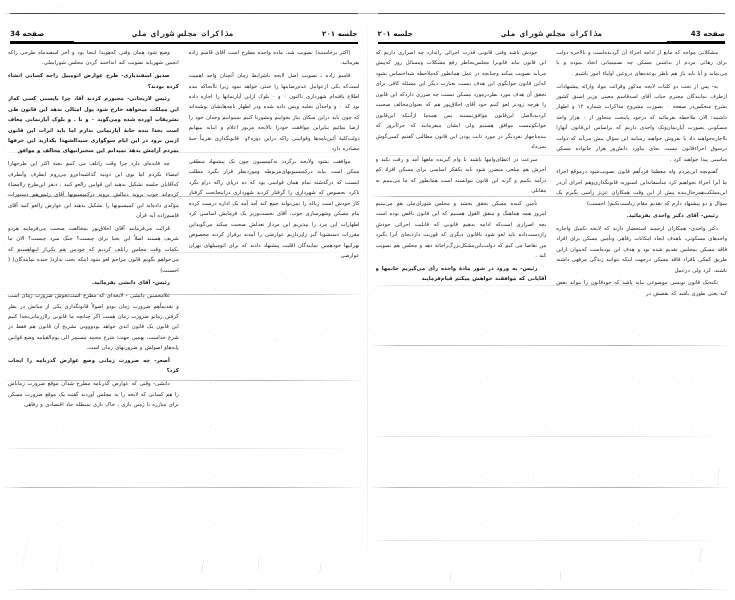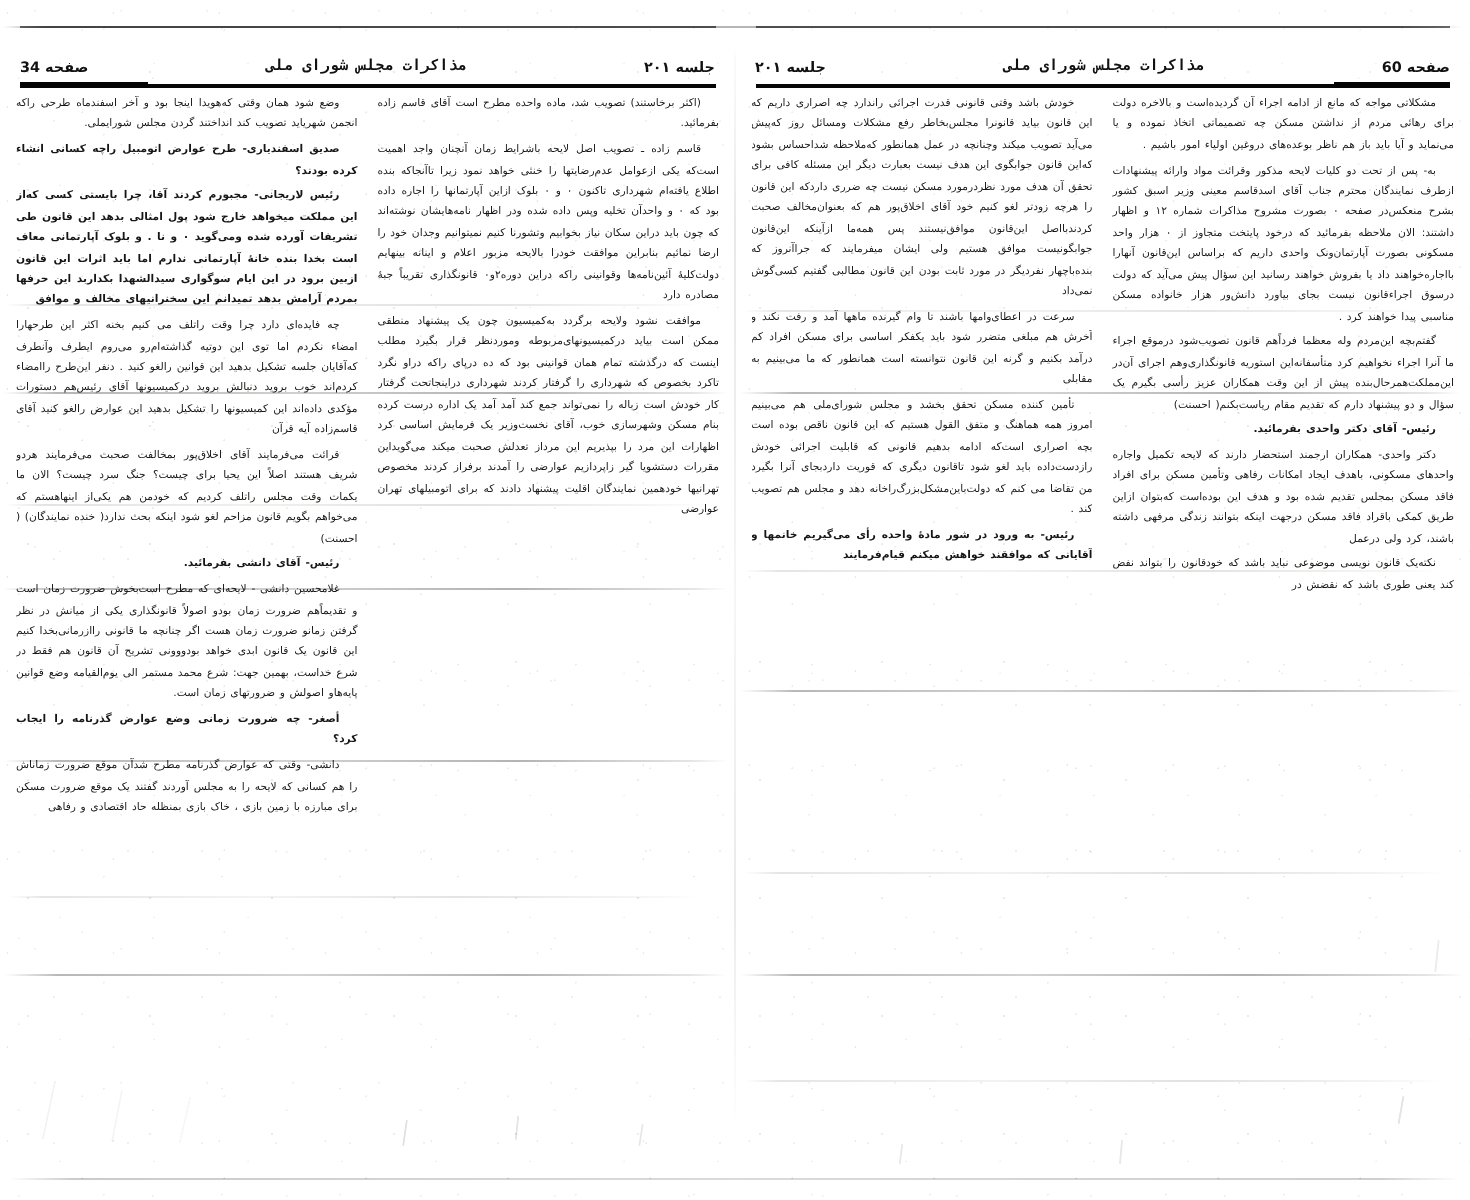--- a/index.html
+++ b/index.html
@@ -222,21 +222,21 @@
 
   <div class="top-edge-rule"></div>
   <div class="bottom-edge-rule"></div>
 
   <div class="spread">
 
     <div class="page">
       <div class="runhead">
         <div class="rule-thin"></div>
         <div class="runhead-row">
-          <span>صفحه 60</span>
+          <span>صفحه 43</span>
           <span class="runhead-center">مذاکرات مجلس شورای ملی</span>
           <span>جلسه ۲۰۱</span>
         </div>
         <div class="rule-thick"></div>
         <div class="rule-stub" style="right:0; width:58px;"></div>
       </div>
 
       <div class="cols">
         <div class="col">
           <p class="para indent">مشکلاتی مواجه که مانع از ادامه اجراء آن گردیده‌است و بالاخره دولت برای رهائی مردم از نداشتن مسکن چه تصمیماتی اتخاذ نموده و یا می‌نماید و آیا باید باز هم ناظر بوعده‌های دروغین اولیاء امور باشیم .</p>

